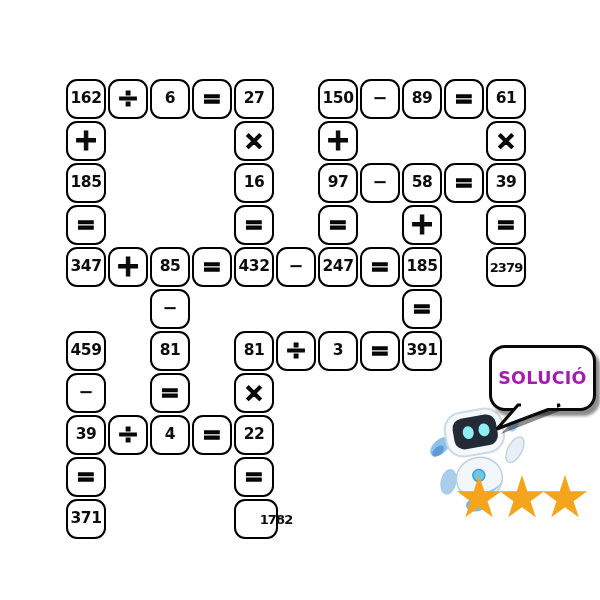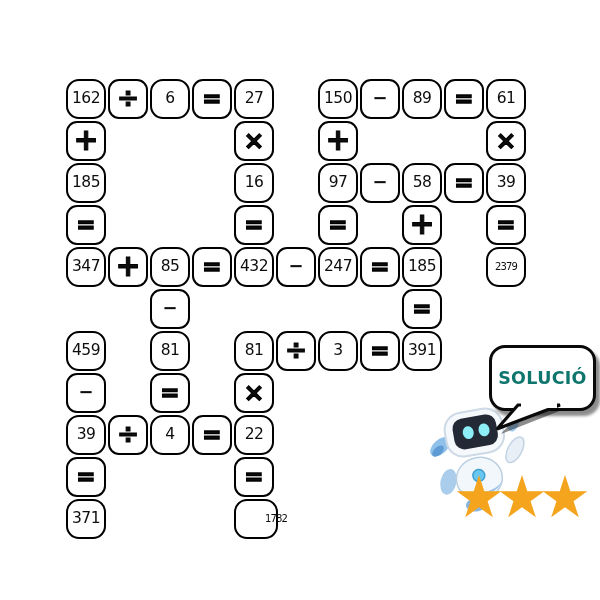--- a/index.html
+++ b/index.html
@@ -25,22 +25,22 @@
     background: #fff;
     border: 2.6px solid #000;
     border-radius: 11px;
     box-sizing: border-box;
     display: flex;
     align-items: center;
     justify-content: center;
     color: #0d0d0d;
     line-height: 1;
   }
-  .number { font-size: 15.5px; font-weight: 400; letter-spacing: -0.5px; border-radius: 13px; }
-  .number.long { font-size: 10px; letter-spacing: -0.9px; }
+  .number { font-size: 15.5px; font-weight: 700; letter-spacing: -0.5px; }
+  .number.long { font-size: 13px; letter-spacing: -0.9px; }
   .op-plus  { font-size: 30px; font-weight: 700; -webkit-text-stroke: 1px #000; padding-bottom: 3px; }
   .op-times { font-size: 25px; font-weight: 700; -webkit-text-stroke: 1.2px #000; padding-bottom: 2px; }
   .op-div   { font-size: 27px; font-weight: 700; -webkit-text-stroke: 0.8px #000; padding-bottom: 3px; }
   .op-eq    { font-size: 23px; font-weight: 700; -webkit-text-stroke: 1.4px #000; padding-bottom: 2px; }
   .op-minus { font-size: 18px; font-weight: 700; padding-bottom: 2px; }
 
   
   .bubble {
     position: absolute;
     left: 489px; top: 345px;
@@ -51,21 +51,21 @@
     box-shadow: 4px 5px 3px rgba(0,0,0,0.45);
     display: flex;
     align-items: center;
     justify-content: center;
     z-index: 4;
   }
   .bubble-label {
     font-size: 17.5px;
     font-weight: 700;
     letter-spacing: 0.3px;
-    color: #0f766e;
+    color: #a21caf;
   }
   .bubble-tail {
     position: absolute;
     left: 492px; top: 403px;
     z-index: 5;
   }
 
   
   .robot {
     position: absolute;

